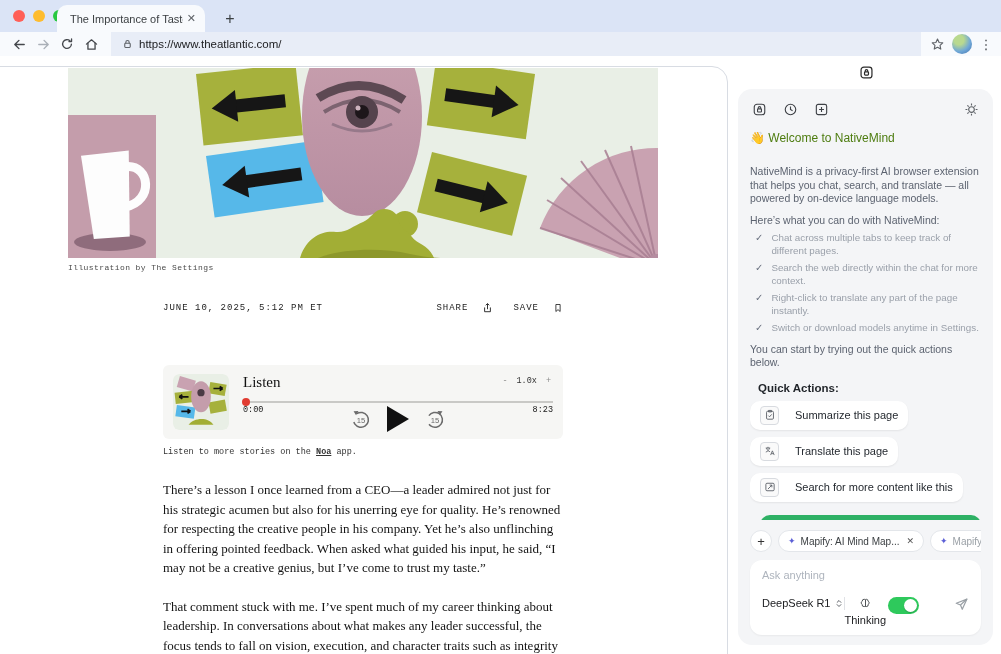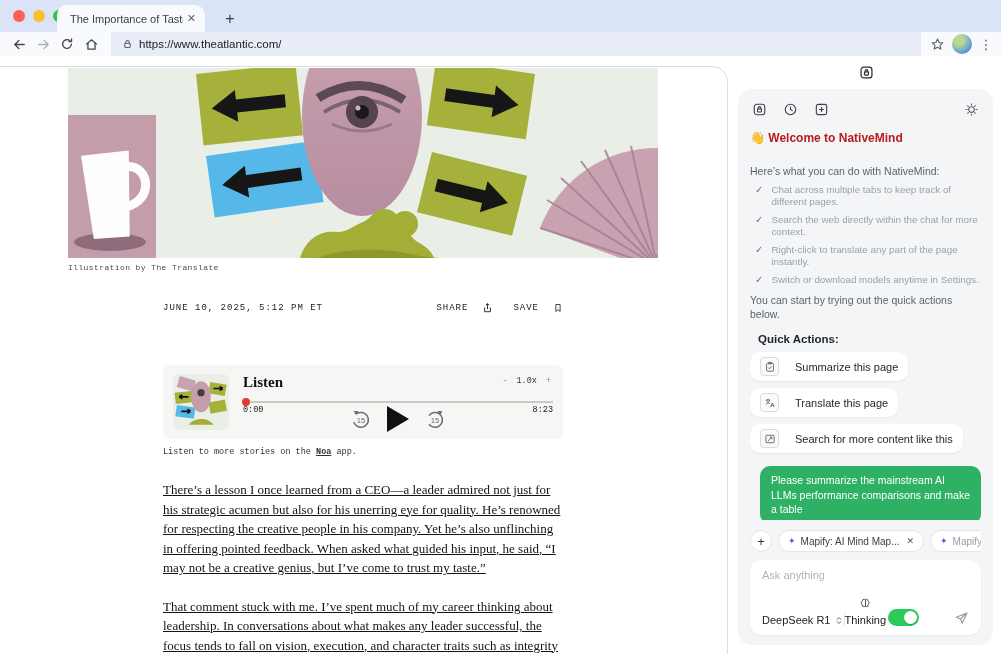--- a/index.html
+++ b/index.html
@@ -42,48 +42,48 @@
   .caption{margin-top:5px;font-family:"Liberation Mono",monospace;font-size:8px;color:#4a4a4a;letter-spacing:.4px;}
   .text-col{margin-left:95px;width:400px;}
   .meta-row{margin-top:30px;display:flex;justify-content:space-between;align-items:center;
     font-family:"Liberation Mono",monospace;font-size:9px;letter-spacing:1px;color:#1a1a1a;}
   .meta-actions{display:flex;gap:20px;}
   .meta-btn{display:flex;align-items:center;gap:14px;color:#1a1a1a;}
   .player{margin-top:51px;background:#f6f6f4;border-radius:6px;height:74px;display:flex;
     padding:9px 10px;box-sizing:border-box;}
   .thumb{width:56px;height:56px;border-radius:6px;flex:none;}
   .player-main{flex:1;position:relative;margin-left:14px;}
-  .player-title{font-family:"Liberation Serif",serif;font-weight:bold;font-size:15px;color:#111;}
+  .player-title{font-family:"Liberation Serif",serif;font-weight:normal;font-size:15px;color:#111;}
   .speed{position:absolute;top:2px;right:2px;display:flex;gap:9px;align-items:center;
     font-family:"Liberation Mono",monospace;font-size:8.5px;color:#333;}
   .speed .pm{color:#8b8b8b;}
   .progress{position:absolute;top:27px;left:0;right:0;height:1.5px;background:#c9c9c6;}
   .progress-dot{position:absolute;left:-1px;top:-3.5px;width:8px;height:8px;border-radius:50%;background:#e03c31;}
   .times{position:absolute;top:31px;left:0;right:0;display:flex;justify-content:space-between;
     font-family:"Liberation Mono",monospace;font-size:8.5px;color:#1a1a1a;}
   .controls{position:absolute;bottom:-2px;left:0;right:0;display:flex;justify-content:center;
     align-items:center;gap:15px;}
   .skipbtn{color:#6b6b6b;}
   .note{margin-top:8px;font-family:"Liberation Mono",monospace;font-size:8.5px;color:#333;}
   .note a{color:#333;font-weight:bold;}
   .body-text{margin-top:23px;font-family:"Liberation Serif",serif;font-size:13px;line-height:19.5px;color:#141414;}
-  .body-text p{margin:0 0 19px 0;text-decoration:underline;}
+  .body-text p{margin:0 0 19px 0;}
 
   
   .sidebar{flex:1;position:relative;background:#fff;}
   .sb-header{display:flex;align-items:center;gap:7px;margin:9px 12px 0 12px;height:20px;flex-direction:column;}
   .sb-title{font-size:12.5px;font-weight:600;color:#1f1f1f;flex:1;}
   .sb-pin{color:#3f4247;margin-right:12px;}
   .sb-close{color:#3f4247;font-size:12px;}
   .sb-panel{position:absolute;left:7px;right:8px;top:33px;bottom:9px;background:#f4f5f7;
     border-radius:14px;padding:8px 12px 10px;box-sizing:border-box;display:flex;flex-direction:column;overflow:hidden;}
   .sb-toolbar{display:flex;align-items:center;gap:16px;height:20px;margin:2px 2px 4px;color:#3f4247;}
   .sb-gear{margin-left:auto;color:#5f6368;}
   .sb-scroll{flex:1;min-height:0;overflow:hidden;}
-  .welcome-h{font-size:12px;font-weight:700;color:#b91c1c;margin:8px 0 20px;}
+  .welcome-h{font-size:12px;font-weight:400;color:#4d7c0f;margin:8px 0 20px;}
   .sb-p{font-size:10.5px;line-height:13.5px;color:#5c6370;margin:8px 0 0;}
   .cap-list{margin:4px 0 0;}
   .cap-item{display:flex;gap:8px;margin-top:5px;padding-left:5px;font-size:9.8px;line-height:12.5px;color:#9aa0aa;}
   .cap-check{color:#6b7280;font-size:10px;line-height:12.5px;}
   .qa-h{font-size:11.5px;font-weight:700;color:#1f2328;margin:12px 8px 0;}
   .qa-pill{display:flex;align-items:center;gap:16px;background:#fff;border-radius:10px;
     padding:5px 10px;margin-top:7px;font-size:11px;color:#24292f;width:max-content;
     box-shadow:0 1px 2px rgba(0,0,0,.07);}
   .qa-ico{width:17px;height:17px;border:1px solid #d8dbe0;border-radius:4px;display:flex;
     align-items:center;justify-content:center;color:#5a5f66;background:#fafafa;flex:none;}
@@ -96,21 +96,21 @@
   .chip{display:inline-flex;align-items:center;gap:5px;background:#fff;border:1px solid #e3e6ea;
     border-radius:12px;height:22px;padding:0 9px;font-size:10px;color:#3c4043;flex:none;box-sizing:border-box;}
   .chip .sparkle{color:#5b5fd6;font-size:9px;}
   .chip .chip-x{color:#555;font-size:9px;margin-left:2px;}
   .chip.faded{color:#9aa0a6;}
   .input-card{margin-top:8px;background:#fff;border-radius:12px;padding:9px 12px;min-height:68px;
     display:flex;flex-direction:column;box-shadow:0 1px 2px rgba(0,0,0,.05);flex:none;box-sizing:border-box;}
   .ask-input{border:none;outline:none;font-size:11px;color:#202124;font-family:"Liberation Sans",sans-serif;
     background:transparent;padding:0;width:100%;}
   .ask-input::placeholder{color:#aeb4bd;}
-  .input-controls{display:flex;align-items:flex-end;margin-top:auto;padding-top:16px;}
+  .input-controls{display:flex;align-items:flex-start;margin-top:auto;padding-top:16px;}
   .model-select{display:flex;align-items:center;gap:3px;font-size:11px;color:#202124;}
   .vdiv{width:1px;height:13px;background:#e0e2e6;}
   .thinking{display:flex;align-items:center;gap:4px;font-size:11px;color:#202124;flex-direction:column;}
   .toggle{width:31px;height:17px;border-radius:9px;background:#2ec95c;position:relative;margin-left:2px;}
   .toggle-knob{position:absolute;right:2px;top:2px;width:13px;height:13px;border-radius:50%;background:#fff;
     box-shadow:0 1px 1px rgba(0,0,0,.2);}
   .send{margin-left:auto;color:#9aa0a6;}
   svg{display:block;}
 </style>
 </head>
@@ -245,21 +245,21 @@
             <circle cx="589" cy="196" r="10" fill="#b58ca0"></circle>
           </g>
 
           <g>
             <circle cx="337" cy="156" r="13" fill="#a2ae35"></circle>
             <path d="M232 190c6-20 22-28 36-26 10 1 17-6 27-10 8-3 11-13 21-13 9 0 15 6 15 13 0 5 9 9 13 15 5 7 17 8 22 21z" fill="#a2ae35"></path>
             <path d="M250 190c22-9 62-11 92-4 18 4 28 4 38 4z" fill="#8d982b"></path>
           </g>
         </svg>
 
-        <div class="caption">Illustration by The Translate</div>
+        <div class="caption">Illustration by The Settings</div>
 
         <div class="text-col">
           <div class="meta-row">
             <span>JUNE 10, 2025, 5:12 PM ET</span>
             <span class="meta-actions">
               <span class="meta-btn">
                 <span>SHARE</span>
                 <svg width="11" height="12" viewBox="0 0 16 16" fill="none" stroke="#1a1a1a" stroke-width="1.3">
                     <path d="M8 1.8v8M5.4 4L8 1.6 10.6 4"></path>
                     <path d="M3.8 7.2v6.2h8.4V7.2"></path>
@@ -380,20 +380,21 @@
           <span class="sb-gear">
             <svg width="15" height="15" viewBox="0 0 16 16" fill="none" stroke="currentColor" stroke-width="1.2">
                 <circle cx="8" cy="8" r="3"></circle>
                 <path d="M8 1.6v2M8 12.4v2M1.6 8h2M12.4 8h2M3.6 3.6l1.4 1.4M11 11l1.4 1.4M12.4 3.6L11 5M5 11l-1.4 1.4"></path>
               </svg>
           </span>
         </div>
 
         <div class="sb-scroll">
           <div class="welcome-h">👋 Welcome to NativeMind</div>
+          <div class="sb-p">NativeMind is a privacy-first AI browser extension that helps you chat, search, and translate — all powered by on-device language models.</div>
           <div class="sb-p">Here’s what you can do with NativeMind:</div>
           <div class="cap-list">
             <div class="cap-item">
                 <span class="cap-check">✓</span>
                 <span>Chat across multiple tabs to keep track of different pages.</span>
               </div>
             <div class="cap-item">
                 <span class="cap-check">✓</span>
                 <span>Search the web directly within the chat for more context.</span>
               </div>

